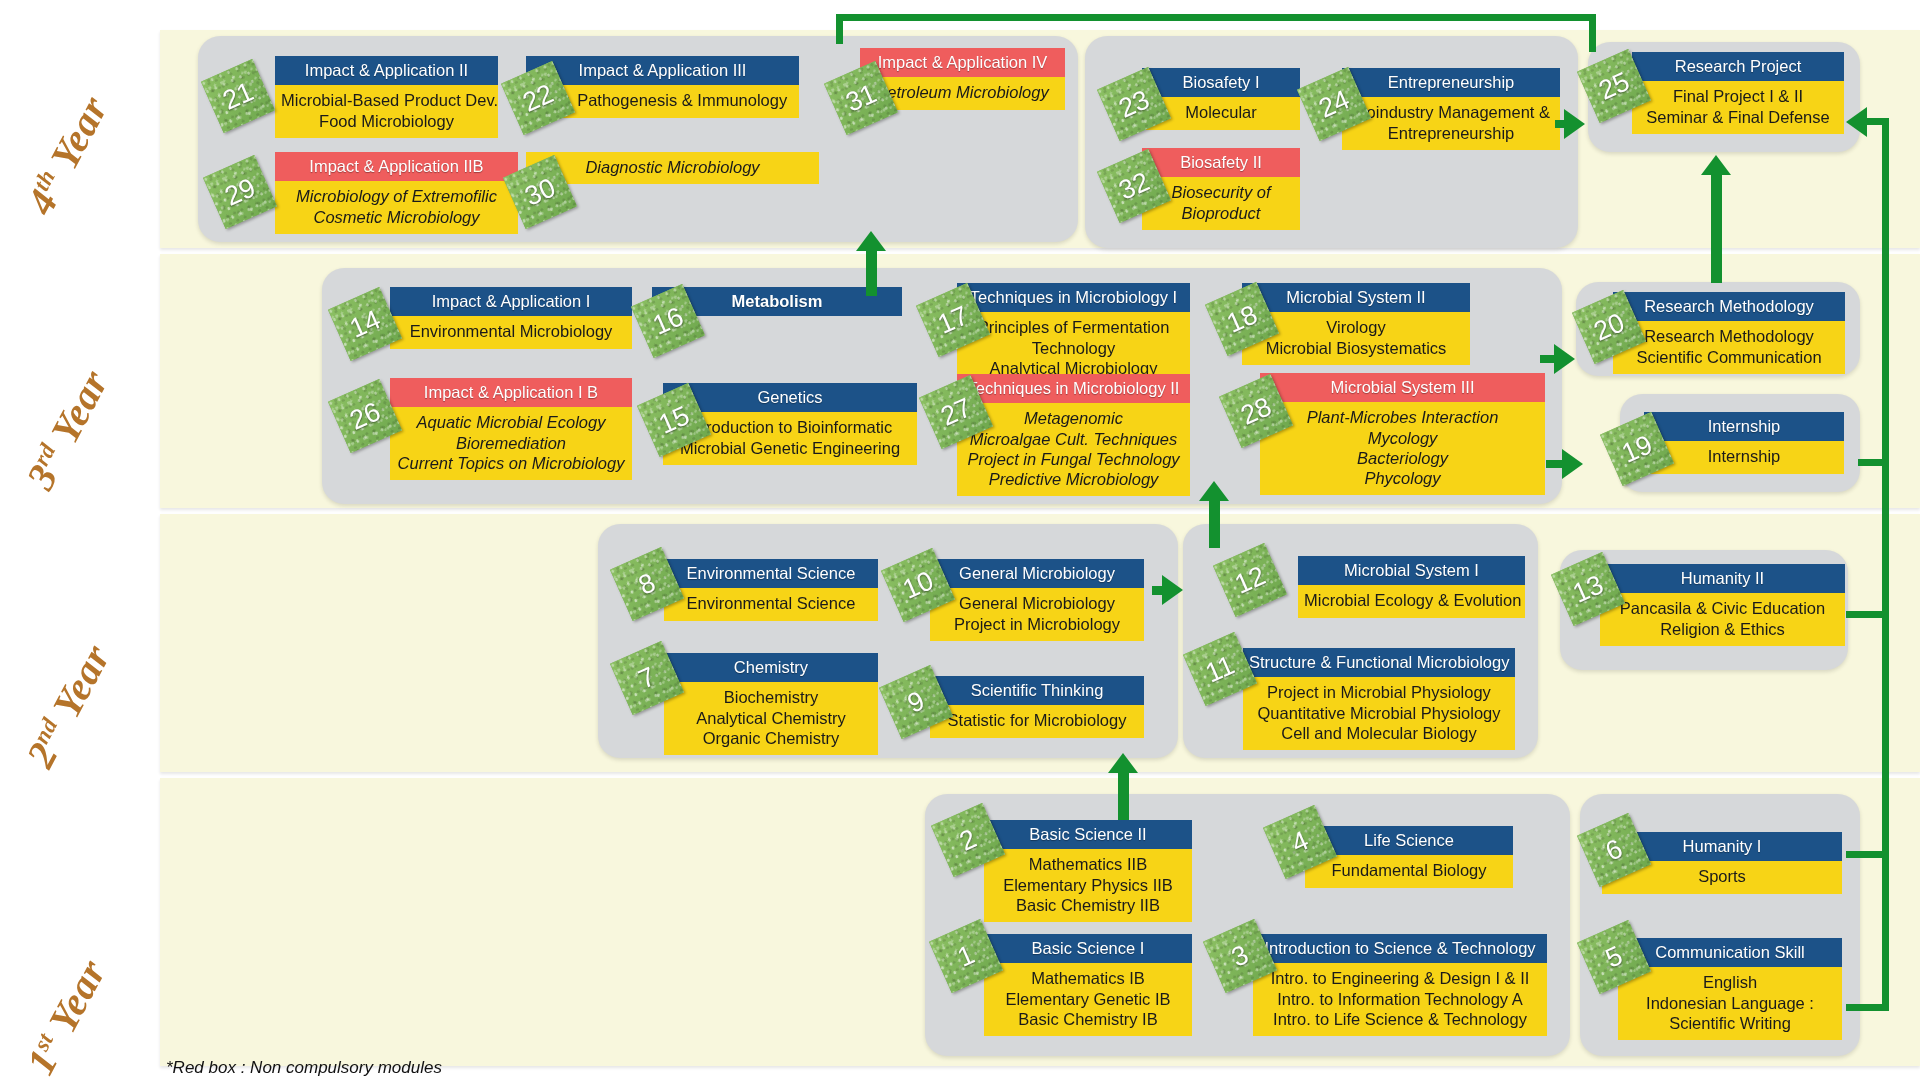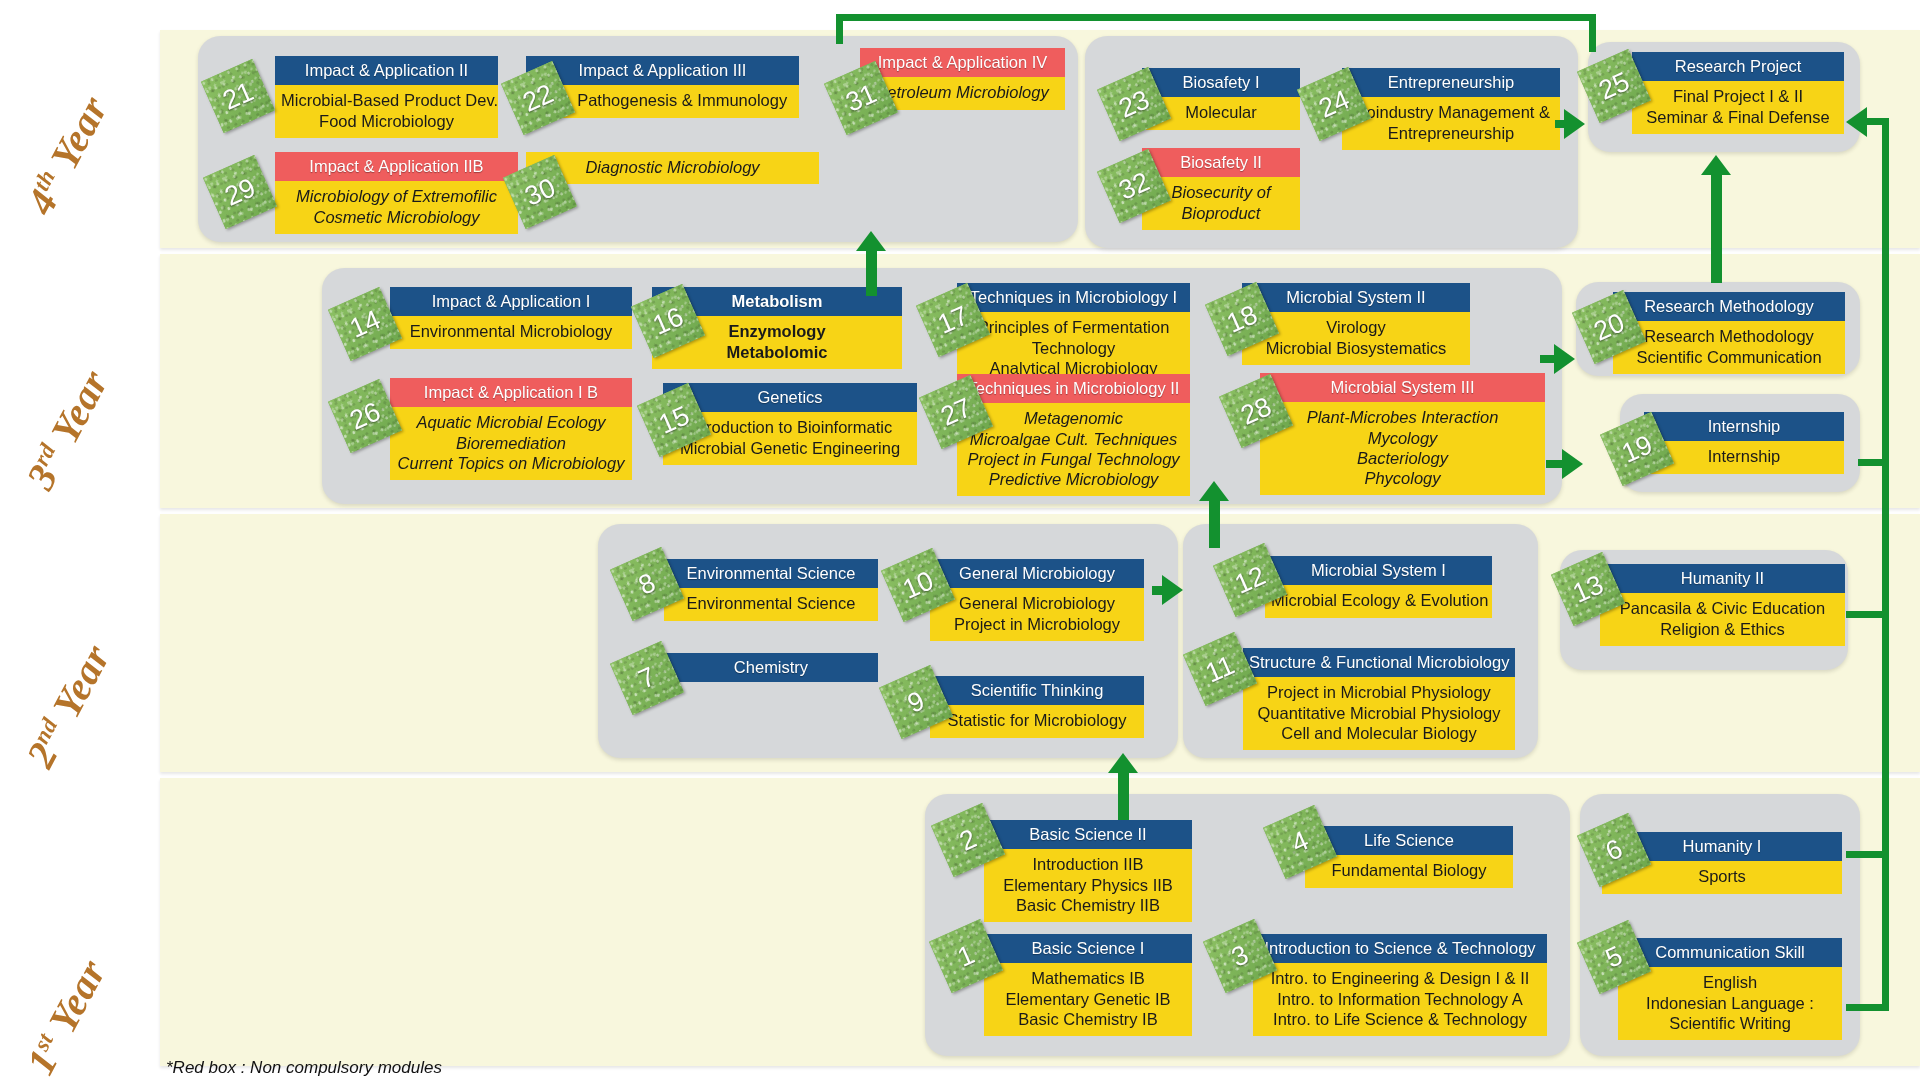--- a/index.html
+++ b/index.html
@@ -304,24 +304,20 @@
       <span class="ln">Bioremediation</span>
       <span class="ln">Current Topics on Microbiology</span>
     </div>
   </div>
   <div class="numtag" style="left:337px; top:388px;">
       <span>26</span>
     </div>
 
   <div class="card" style="left:652px; top:287px; width:250px;font-weight:bold;">
     <div class="hdr">Metabolism</div>
-    <div class="body">
-      <span class="ln">Enzymology</span>
-      <span class="ln">Metabolomic</span>
-    </div>
   </div>
   <div class="numtag" style="left:640px; top:293px;">
       <span>16</span>
     </div>
 
   <div class="card" style="left:663px; top:383px; width:254px;">
     <div class="hdr">Genetics</div>
     <div class="body">
       <span class="ln">Introduction to Bioinformatic</span>
       <span class="ln">Microbial Genetic Engineering</span>
@@ -406,20 +402,25 @@
     <div class="body">
       <span class="ln">Environmental Science</span>
     </div>
   </div>
   <div class="numtag" style="left:619px; top:556px;">
       <span>8</span>
     </div>
 
   <div class="card" style="left:664px; top:653px; width:214px;">
     <div class="hdr">Chemistry</div>
+    <div class="body">
+      <span class="ln">Biochemistry</span>
+      <span class="ln">Analytical Chemistry</span>
+      <span class="ln">Organic Chemistry</span>
+    </div>
   </div>
   <div class="numtag" style="left:619px; top:650px;">
       <span>7</span>
     </div>
 
   <div class="card" style="left:930px; top:559px; width:214px;">
     <div class="hdr">General Microbiology</div>
     <div class="body">
       <span class="ln">General Microbiology</span>
       <span class="ln">Project in Microbiology</span>
@@ -432,21 +433,21 @@
   <div class="card" style="left:930px; top:676px; width:214px;">
     <div class="hdr">Scientific Thinking</div>
     <div class="body">
       <span class="ln">Statistic for Microbiology</span>
     </div>
   </div>
   <div class="numtag" style="left:888px; top:674px;">
       <span>9</span>
     </div>
 
-  <div class="card" style="left:1265px; top:556px; width:227px;">
+  <div class="card" style="left:1298px; top:556px; width:227px;">
     <div class="hdr">Microbial System I</div>
     <div class="body">
       <span class="ln">Microbial Ecology &amp; Evolution</span>
     </div>
   </div>
   <div class="numtag" style="left:1222px; top:552px;">
       <span>12</span>
     </div>
 
   <div class="card" style="left:1243px; top:648px; width:272px;">
@@ -468,21 +469,21 @@
       <span class="ln">Religion &amp; Ethics</span>
     </div>
   </div>
   <div class="numtag" style="left:1560px; top:561px;">
       <span>13</span>
     </div>
 
   <div class="card" style="left:984px; top:820px; width:208px;">
     <div class="hdr">Basic Science II</div>
     <div class="body">
-      <span class="ln">Introduction IIB</span>
+      <span class="ln">Mathematics IIB</span>
       <span class="ln">Elementary Physics IIB</span>
       <span class="ln">Basic Chemistry IIB</span>
     </div>
   </div>
   <div class="numtag" style="left:940px; top:812px;">
       <span>2</span>
     </div>
 
   <div class="card" style="left:984px; top:934px; width:208px;">
     <div class="hdr">Basic Science I</div>

